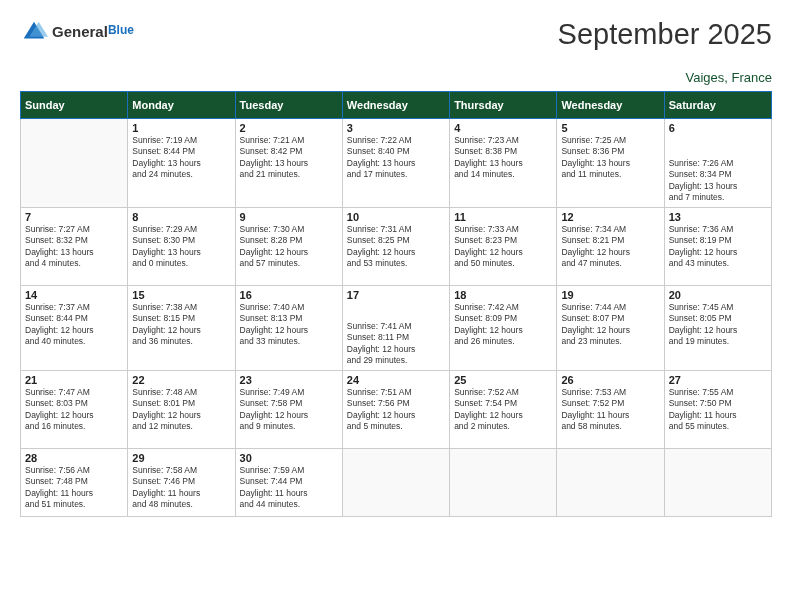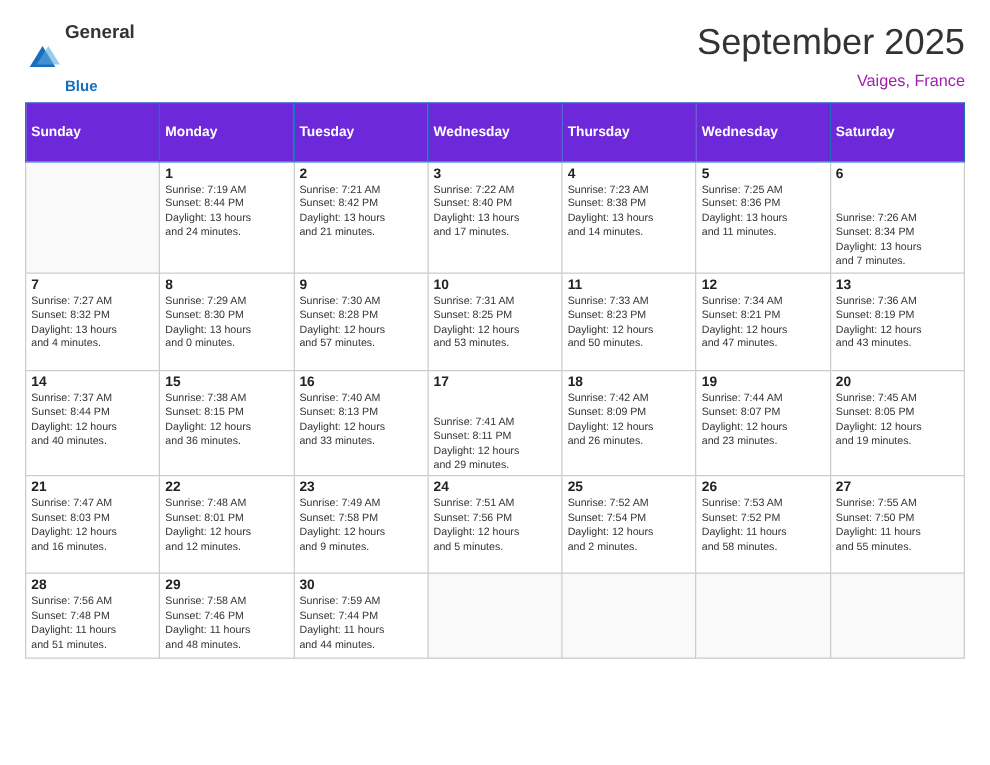--- a/index.html
+++ b/index.html
@@ -22,23 +22,22 @@
       align-items: flex-start;
       margin-bottom: 6px;
     }
     .logo {
       display: flex;
       align-items: center;
       gap: 4px;
     }
     .logo-text {
       display: flex;
-      flex-direction: column;
+      flex-direction: row;
       line-height: 1.1;
-      gap: 28px;
     }
     .logo-general {
       font-size: 15px;
       font-weight: bold;
       color: #333;
     }
     .logo-blue {
       font-size: 12px;
       font-weight: bold;
       color: #1a6fbd;
@@ -50,32 +49,32 @@
     .title-block {
       text-align: right;
     }
     .month-title {
       font-size: 29px;
       font-weight: normal;
       color: #333;
     }
     .subtitle {
       font-size: 13px;
-      color: #a21caf;
-      margin-top: 6px;
+      color: #14532d;
+      margin-top: 19px;
     }
     .calendar {
       width: 100%;
       border-collapse: collapse;
       font-size: 9.5px;
     }
     .calendar th {
-      background: #6d28d9;
+      background: #14532d;
       color: #fff;
-      padding: 17px 4px;
+      padding: 7px 4px;
       text-align: left;
       font-size: 11px;
       font-weight: bold;
       border: 1px solid #1a6fbd;
     }
     .calendar td {
       border: 1px solid #ccc;
       vertical-align: top;
       padding: 3px 4px;
       width: calc(100% / 7);

